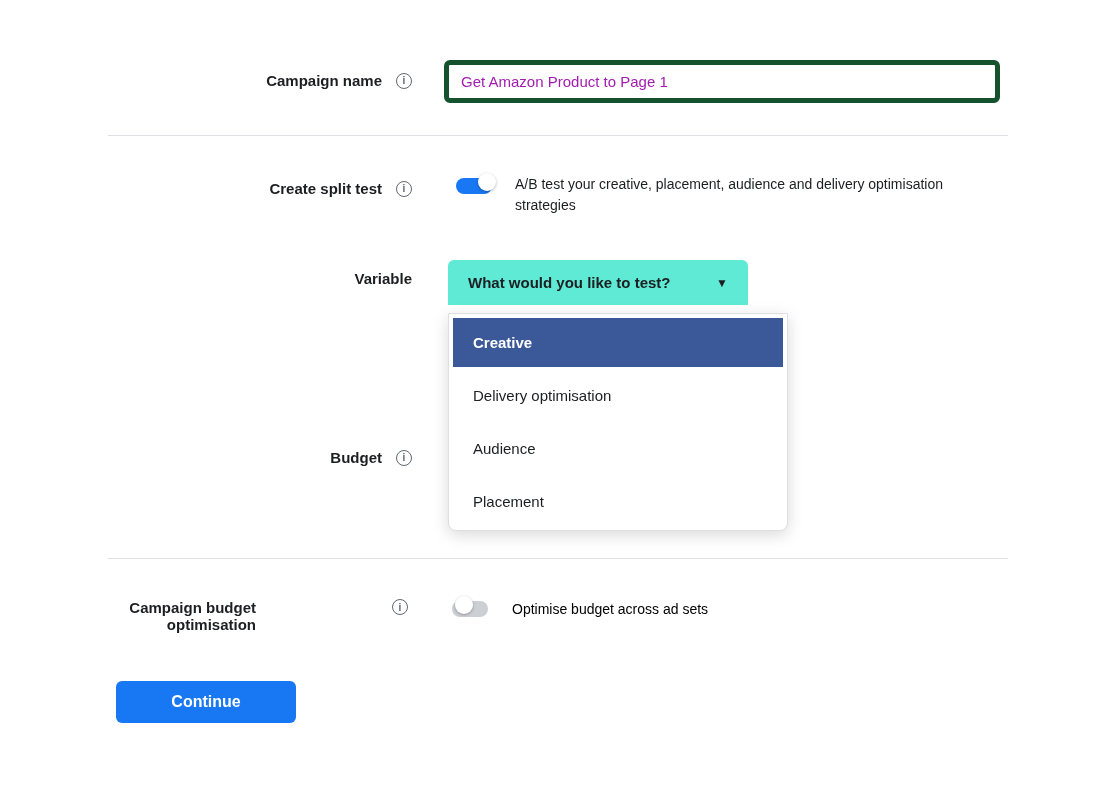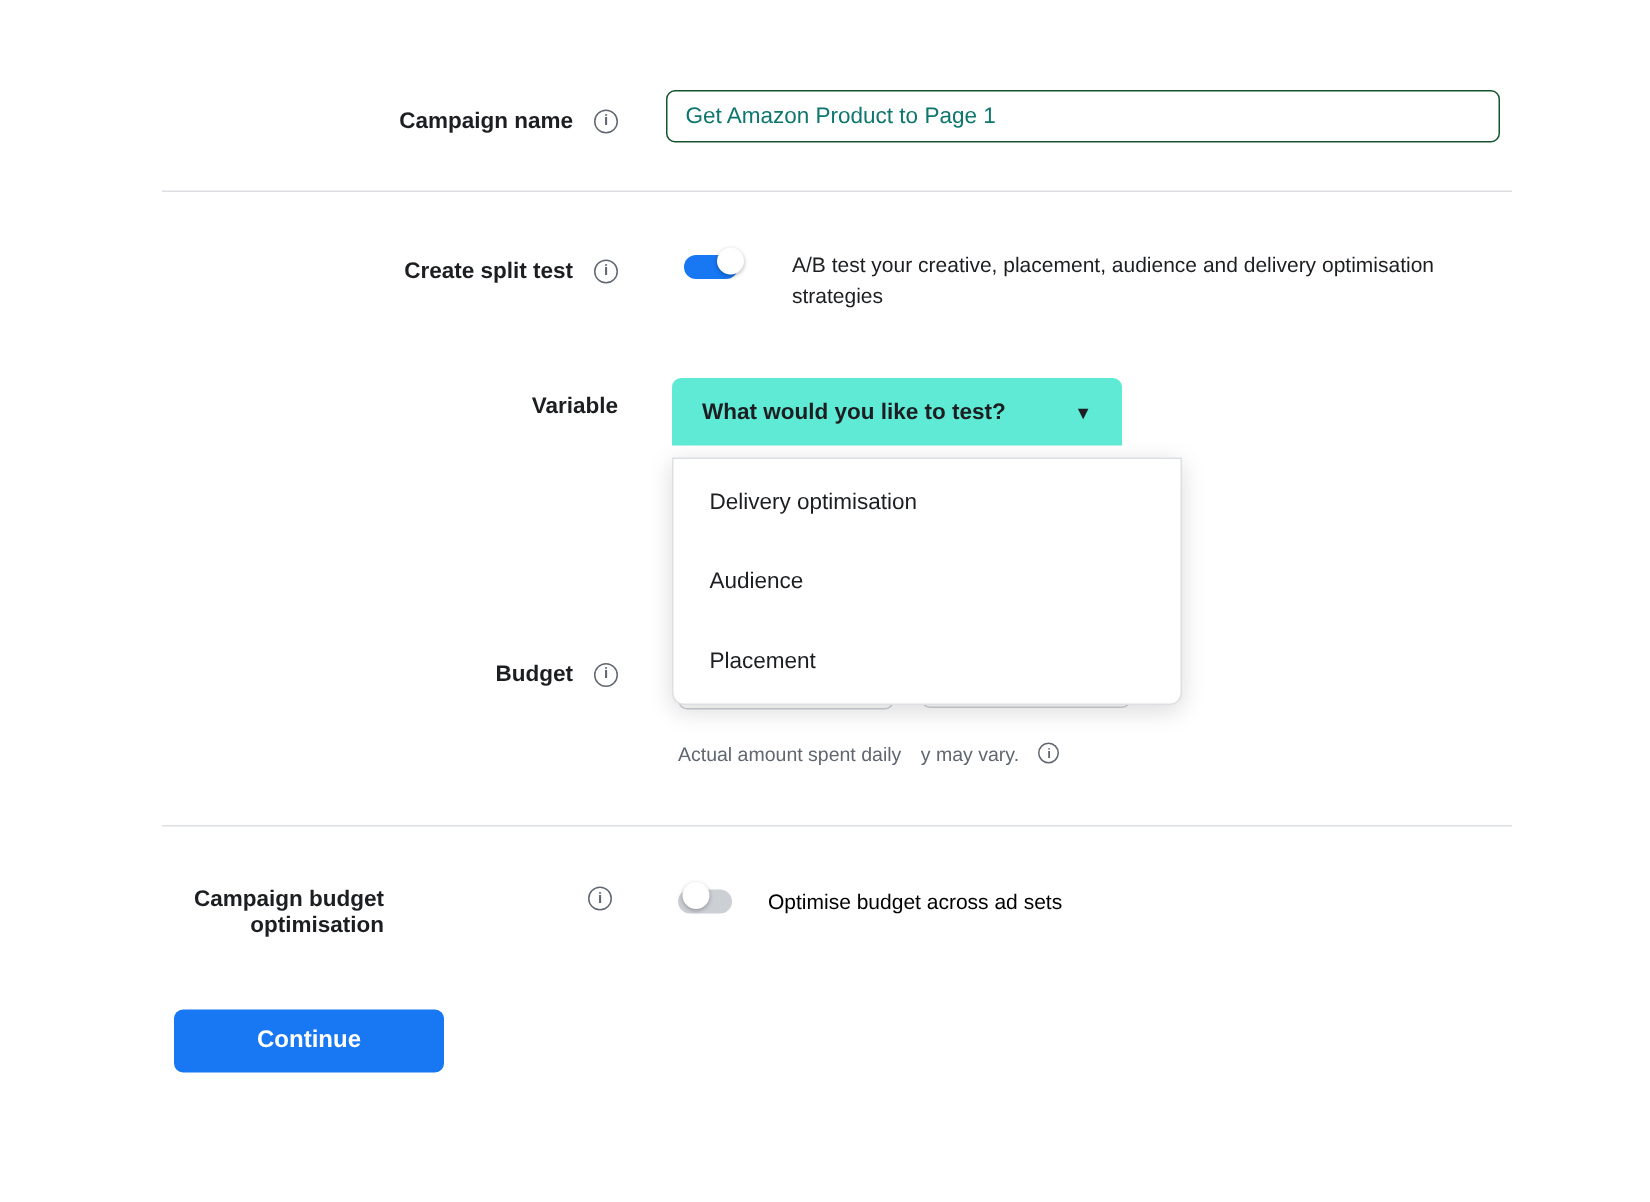--- a/index.html
+++ b/index.html
@@ -58,39 +58,39 @@
       font-size: 10px;
       font-weight: bold;
       cursor: pointer;
       flex-shrink: 0;
     }
 
     
     .campaign-name-input {
       flex: 1;
       padding: 8px 12px;
-      border: 1px solid #14532d;
+      border: 5px solid #14532d;
       border-radius: 6px;
       font-size: 15px;
-      color: #0f766e;
+      color: #a21caf;
       outline: none;
     }
 
     
     .divider {
       border: none;
       border-top: 1px solid #dddfe2;
       margin: 12px 0 28px 0;
     }
 
     
     .split-test-content {
       display: flex;
       align-items: flex-start;
-      gap: 20px;
+      gap: 7px;
     }
 
     .toggle-container {
       flex-shrink: 0;
       margin-top: 2px;
     }
 
     .toggle {
       position: relative;
       display: inline-block;
@@ -332,20 +332,21 @@
   <div class="variable-row">
     <div class="form-row-label" style="padding-top: 10px;">
       <span>Variable</span>
     </div>
     <div class="dropdown-wrapper">
       <button class="dropdown-trigger">
         <span>What would you like to test?</span>
         <span class="dropdown-arrow">▼</span>
       </button>
       <div class="dropdown-menu">
+        <div class="dropdown-item selected">Creative</div>
         <div class="dropdown-item">Delivery optimisation</div>
         <div class="dropdown-item">Audience</div>
         <div class="dropdown-item">Placement</div>
       </div>
     </div>
   </div>
 
   <div class="form-row" style="margin-top: 120px;">
     <div class="form-row-label">
       <span>Budget</span>

